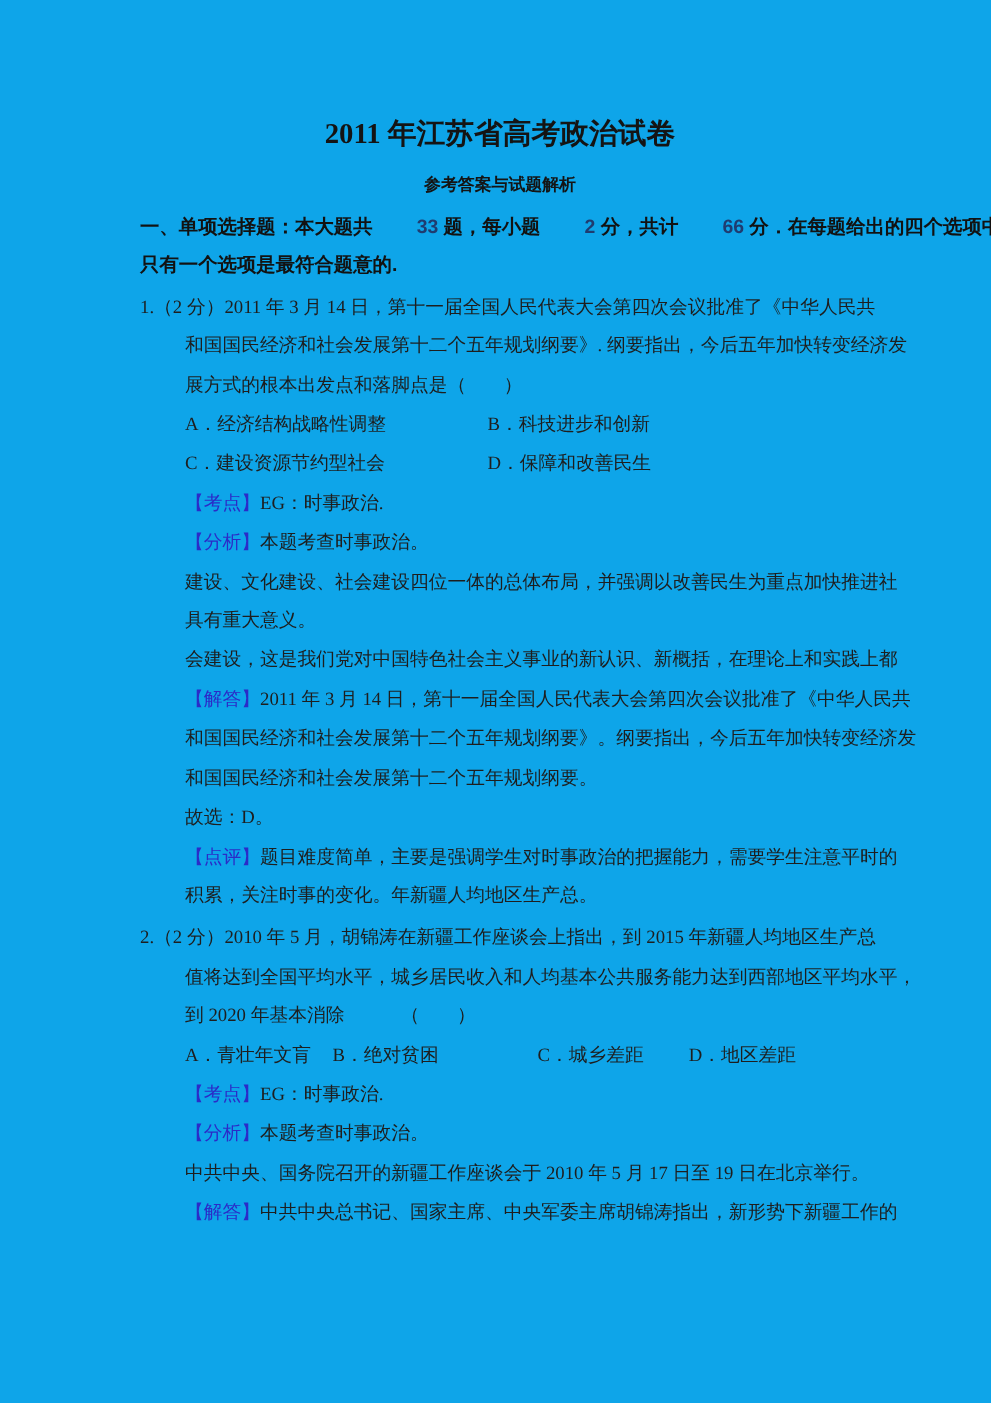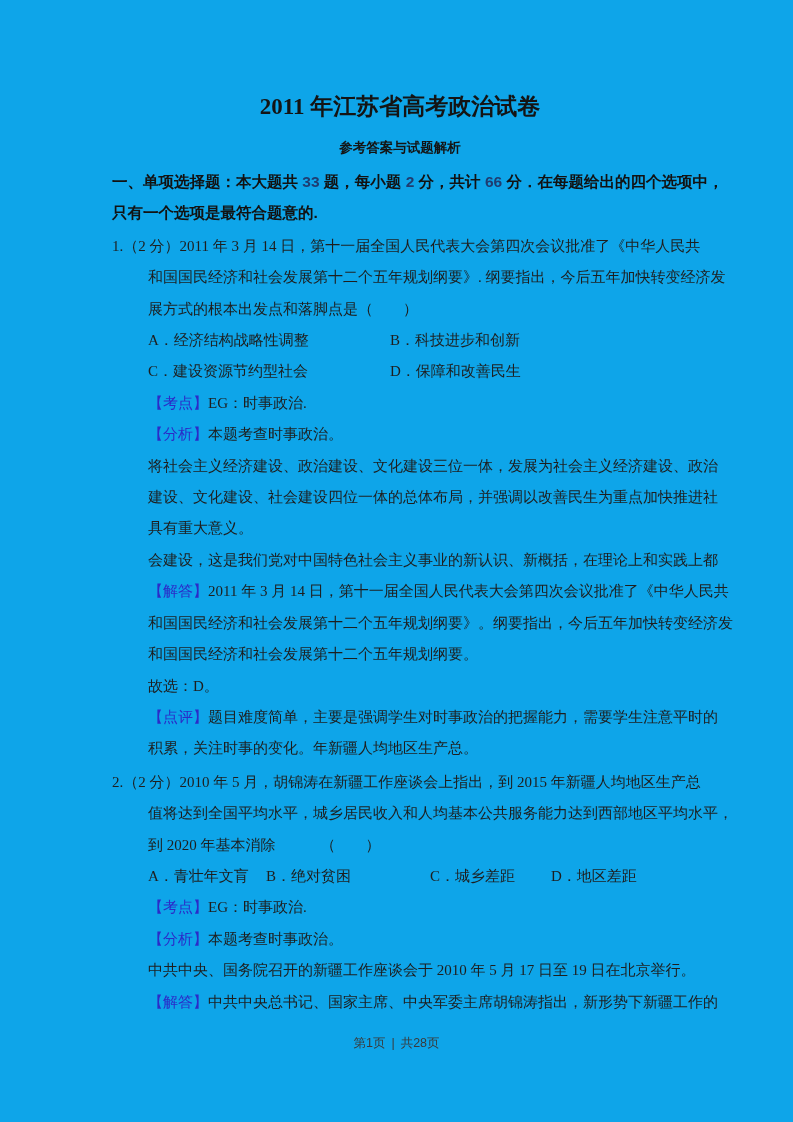--- a/index.html
+++ b/index.html
@@ -48,21 +48,21 @@
   }
   .question-block { margin-top: 2px; }
   .ln {
     line-height: 31.4px;
     font-size: 15px;
     white-space: nowrap;
   }
   .section-heading .ln { font-size: 15.5px; }
   .ind { margin-left: 36px; }
   .lbl { color: #2b2bc8; }
-  .num { color: #1f3c70; }
+  .num { color: #1f3c70; margin-left: 31px; }
   .cell { display: inline-block; }
   .w242 { width: 242px; }
   .w118 { width: 118px; }
   .w164 { width: 164px; }
   .w121 { width: 121px; }
   .footer {
     position: absolute;
     left: 0; top: 1033px;
     width: 793px;
     text-align: center;
@@ -88,21 +88,20 @@
     </div>
 
     <div class="question-block">
       <div class="ln">1.（2 分）2011 年 3 月 14 日，第十一届全国人民代表大会第四次会议批准了《中华人民共</div>
       <div class="ln ind">和国国民经济和社会发展第十二个五年规划纲要》. 纲要指出，今后五年加快转变经济发</div>
       <div class="ln ind">展方式的根本出发点和落脚点是（　　）</div>
       <div class="ln ind"><span class="cell w242">A．经济结构战略性调整</span><span class="cell">B．科技进步和创新</span></div>
       <div class="ln ind"><span class="cell w242">C．建设资源节约型社会</span><span class="cell">D．保障和改善民生</span></div>
       <div class="ln ind"><span class="lbl">【考点】</span><span>EG：时事政治.</span></div>
       <div class="ln ind"><span class="lbl">【分析】</span><span>本题考查时事政治。</span></div>
-      <div class="ln ind">将社会主义经济建设、政治建设、文化建设三位一体，发展为社会主义经济建设、政治</div>
       <div class="ln ind">建设、文化建设、社会建设四位一体的总体布局，并强调以改善民生为重点加快推进社</div>
       <div class="ln ind">具有重大意义。</div>
       <div class="ln ind">会建设，这是我们党对中国特色社会主义事业的新认识、新概括，在理论上和实践上都</div>
       <div class="ln ind"><span class="lbl">【解答】</span><span>2011 年 3 月 14 日，第十一届全国人民代表大会第四次会议批准了《中华人民共</span></div>
       <div class="ln ind">和国国民经济和社会发展第十二个五年规划纲要》。纲要指出，今后五年加快转变经济发</div>
       <div class="ln ind">和国国民经济和社会发展第十二个五年规划纲要。</div>
       <div class="ln ind">故选：D。</div>
       <div class="ln ind"><span class="lbl">【点评】</span><span>题目难度简单，主要是强调学生对时事政治的把握能力，需要学生注意平时的</span></div>
       <div class="ln ind">积累，关注时事的变化。年新疆人均地区生产总。</div>
     </div>
@@ -113,16 +112,13 @@
       <div class="ln ind">到 2020 年基本消除　　　（　　）</div>
       <div class="ln ind"><span class="cell w118">A．青壮年文肓</span><span class="cell w164">B．绝对贫困</span><span class="cell w121">C．城乡差距</span><span class="cell">D．地区差距</span></div>
       <div class="ln ind"><span class="lbl">【考点】</span><span>EG：时事政治.</span></div>
       <div class="ln ind"><span class="lbl">【分析】</span><span>本题考查时事政治。</span></div>
       <div class="ln ind">中共中央、国务院召开的新疆工作座谈会于 2010 年 5 月 17 日至 19 日在北京举行。</div>
       <div class="ln ind"><span class="lbl">【解答】</span><span>中共中央总书记、国家主席、中央军委主席胡锦涛指出，新形势下新疆工作的</span></div>
     </div>
 
   </div>
 
-  <div class="footer">
-    <span>第1页</span><span>|</span><span>共28页</span>
-  </div>
 </div>
 
 </body></html>

